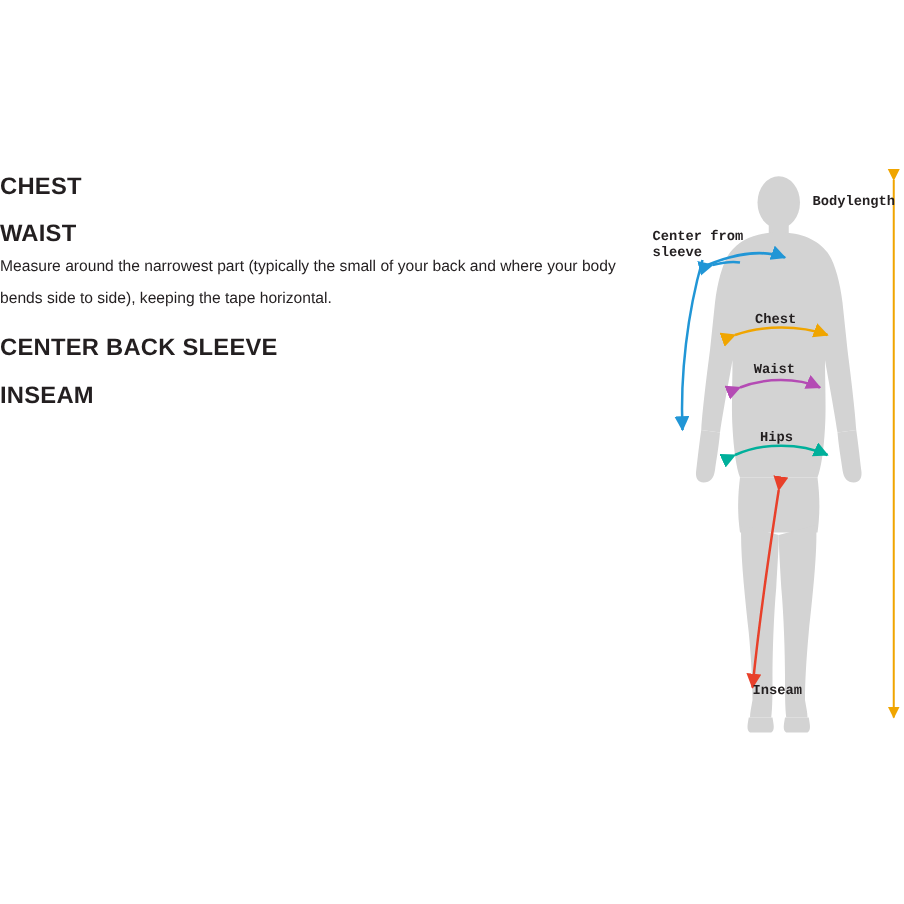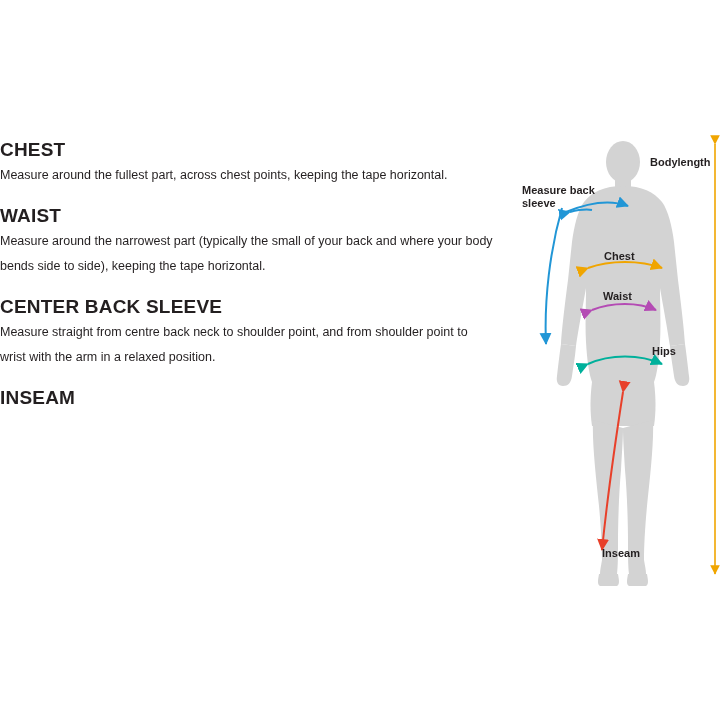--- a/index.html
+++ b/index.html
@@ -59,55 +59,53 @@
     width: 223px;
     height: 460px;
   }
   .figure-svg {
     position: absolute;
     left: 0;
     top: 0;
   }
   .fig-label {
     position: absolute;
-    font-family: Liberation Sans, sans-serif;
+    font-family: Liberation Mono, monospace;
     font-size: 11px;
     font-weight: bold;
     color: #231f20;
     line-height: 13px;
     white-space: pre-line;
   }
   .lbl-bodylength { left: 150px; top: 26px; }
   .lbl-cbs { left: 22px; top: 54px; }
   .lbl-chest { left: 104px; top: 120px; }
   .lbl-waist { left: 103px; top: 160px; }
-  .lbl-hips { left: 108px; top: 215px; margin-left: 44px; }
+  .lbl-hips { left: 108px; top: 215px; }
   .lbl-inseam { left: 102px; top: 417px; }
 </style>
 </head>
 <body>
 
 <div id="measure-guide">
 
   <div class="text-column">
 
     <div class="section">
       <h2 class="section-title">CHEST</h2>
-      <p class="section-desc">Measure around the fullest part, across chest points, keeping the tape horizontal.</p>
     </div>
 
     <div class="section">
       <h2 class="section-title">WAIST</h2>
       <p class="section-desc">Measure around the narrowest part (typically the small of your back and where your body bends side to side), keeping the tape horizontal.</p>
     </div>
 
 
     <div class="section">
       <h2 class="section-title">CENTER BACK SLEEVE</h2>
-      <p class="section-desc">Measure straight from centre back neck to shoulder point, and from shoulder point to wrist with the arm in a relaxed position.</p>
     </div>
 
     <div class="section">
       <h2 class="section-title">INSEAM</h2>
     </div>
 
   </div>
 
   <div class="figure-area">
 
@@ -201,21 +199,21 @@
       <g fill="none" stroke="#00b09b" stroke-width="2">
         <path d="M88,234 C 110,224 140,224 162,234" marker-start="url(#ar-green)" marker-end="url(#ar-green)"></path>
       </g>
 
       <g fill="none" stroke="#e8402a" stroke-width="2">
         <path d="M123,262 C 114,320 106,380 102,420" marker-start="url(#ar-red)" marker-end="url(#ar-red)"></path>
       </g>
     </svg>
 
     <div class="fig-label lbl-bodylength">Bodylength</div>
-    <div class="fig-label lbl-cbs">Measure back
+    <div class="fig-label lbl-cbs">Center from
 sleeve</div>
     <div class="fig-label lbl-chest">Chest</div>
     <div class="fig-label lbl-waist">Waist</div>
     <div class="fig-label lbl-hips">Hips</div>
     <div class="fig-label lbl-inseam">Inseam</div>
 
   </div>
 
 </div>
 

